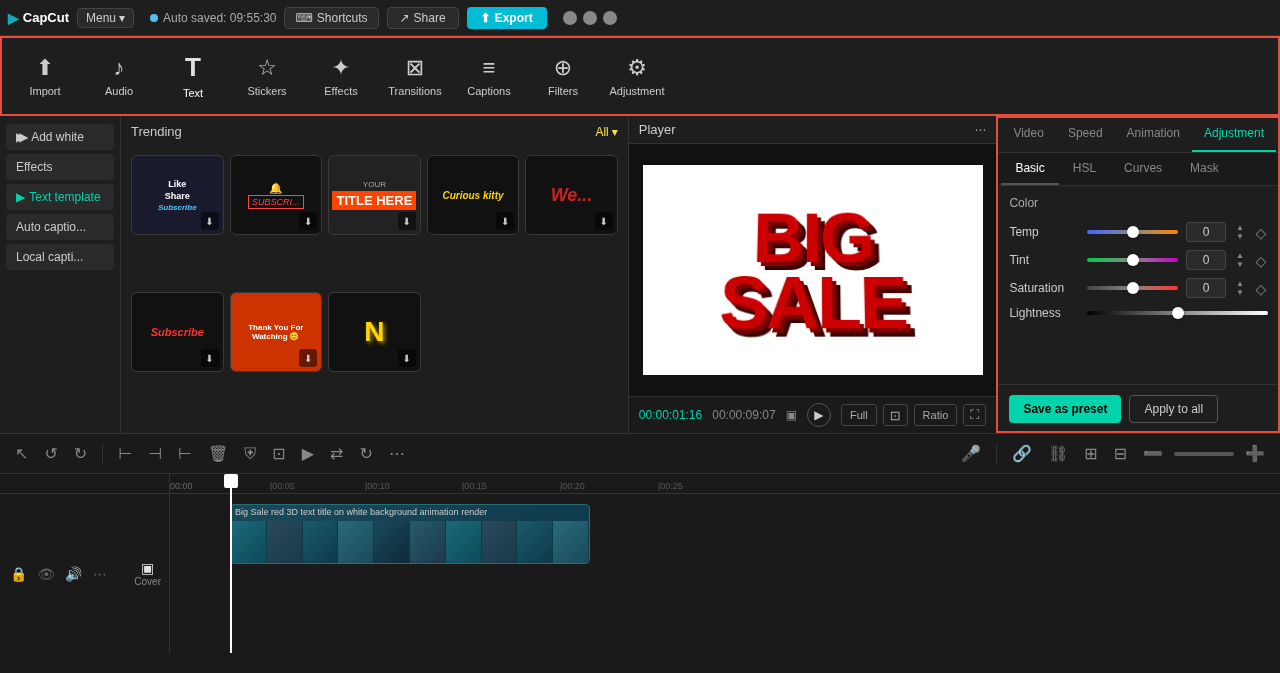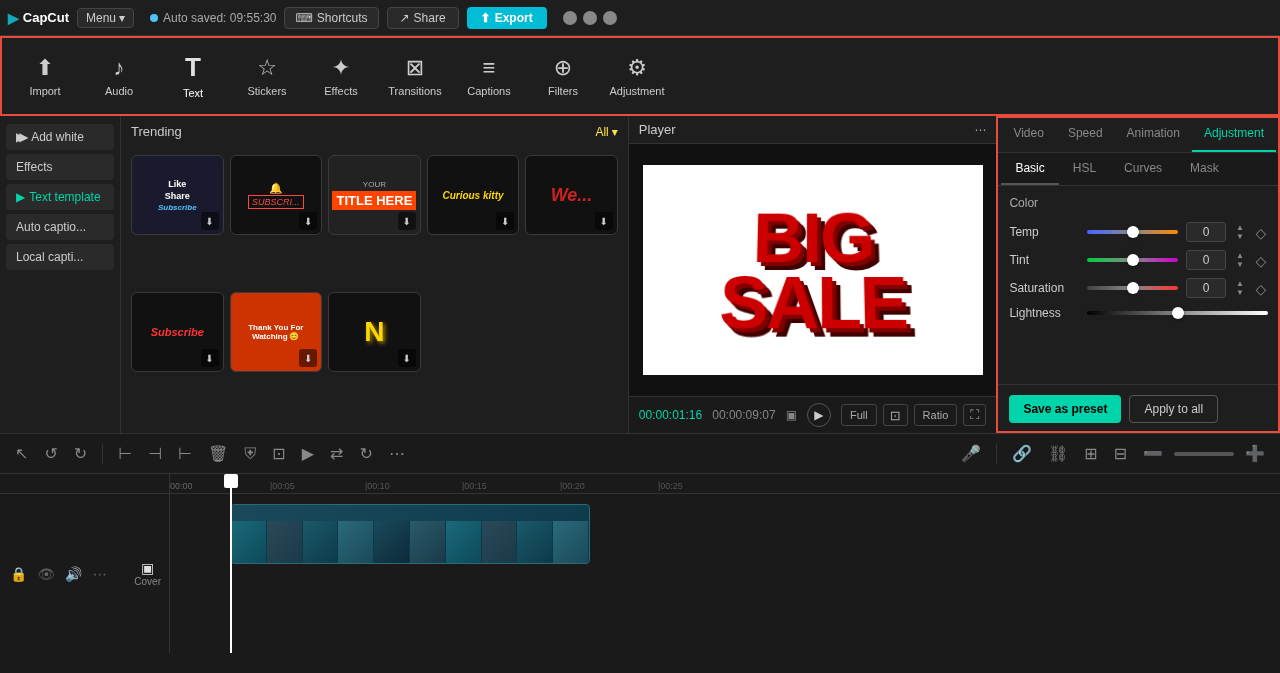--- a/index.html
+++ b/index.html
@@ -761,20 +761,21 @@
         <span style="position:absolute;left:195px;font-size:9px;color:#555;">|00:10</span>
         <span style="position:absolute;left:292px;font-size:9px;color:#555;">|00:15</span>
         <span style="position:absolute;left:390px;font-size:9px;color:#555;">|00:20</span>
         <span style="position:absolute;left:488px;font-size:9px;color:#555;">|00:25</span>
       </div>
 
       <div class="playhead-top"></div>
       <div class="playhead"></div>
 
       <div class="video-clip">
+        <div class="clip-title">Big Sale red 3D text title on white background animation render</div>
         <div class="clip-frames">
           <div class="clip-frame" style="background:linear-gradient(135deg,#1a6a7a,#0d4a5a);"></div>
           <div class="clip-frame" style="background:linear-gradient(135deg,#2a4a5a,#1a3a4a);"></div>
           <div class="clip-frame" style="background:linear-gradient(135deg,#1a5a6a,#0d3a4a);"></div>
           <div class="clip-frame" style="background:linear-gradient(135deg,#2a6a7a,#1a4a5a);"></div>
           <div class="clip-frame" style="background:linear-gradient(135deg,#1a4a5a,#0d2a3a);"></div>
           <div class="clip-frame" style="background:linear-gradient(135deg,#2a5a6a,#1a3a4a);"></div>
           <div class="clip-frame" style="background:linear-gradient(135deg,#1a6a7a,#0d4a5a);"></div>
           <div class="clip-frame" style="background:linear-gradient(135deg,#2a4a5a,#1a3a4a);"></div>
           <div class="clip-frame" style="background:linear-gradient(135deg,#1a5a6a,#0d3a4a);"></div>

